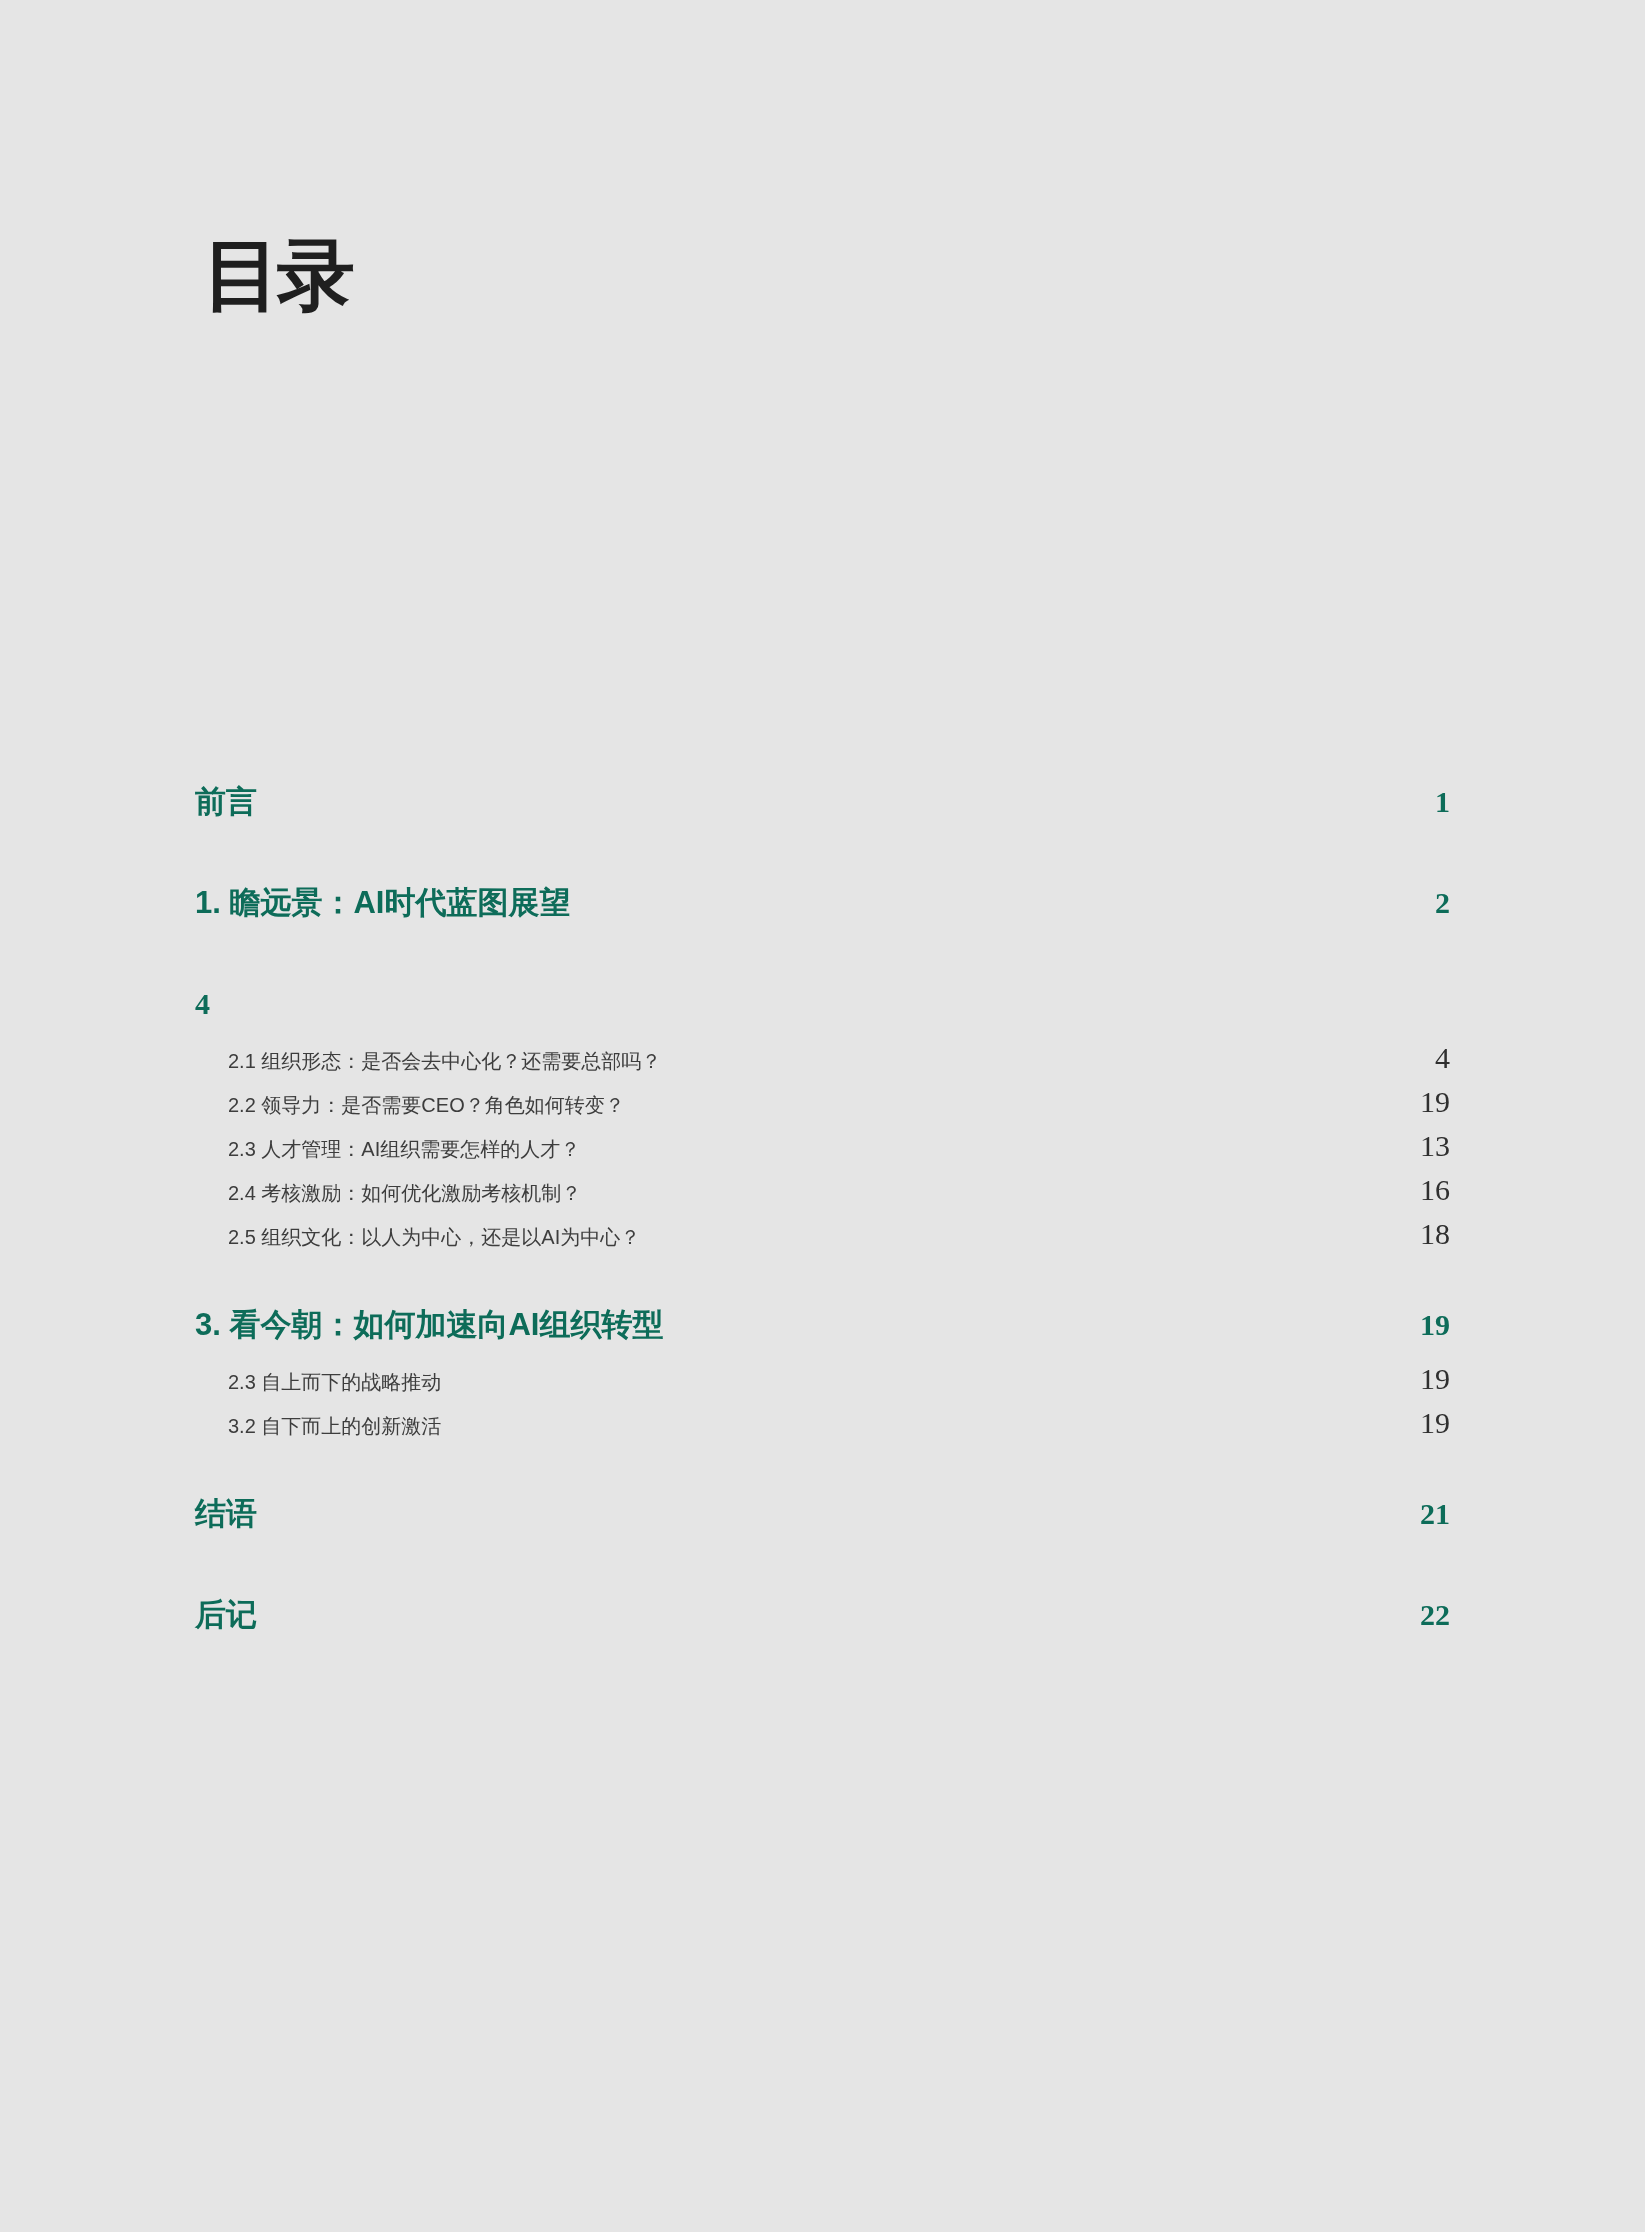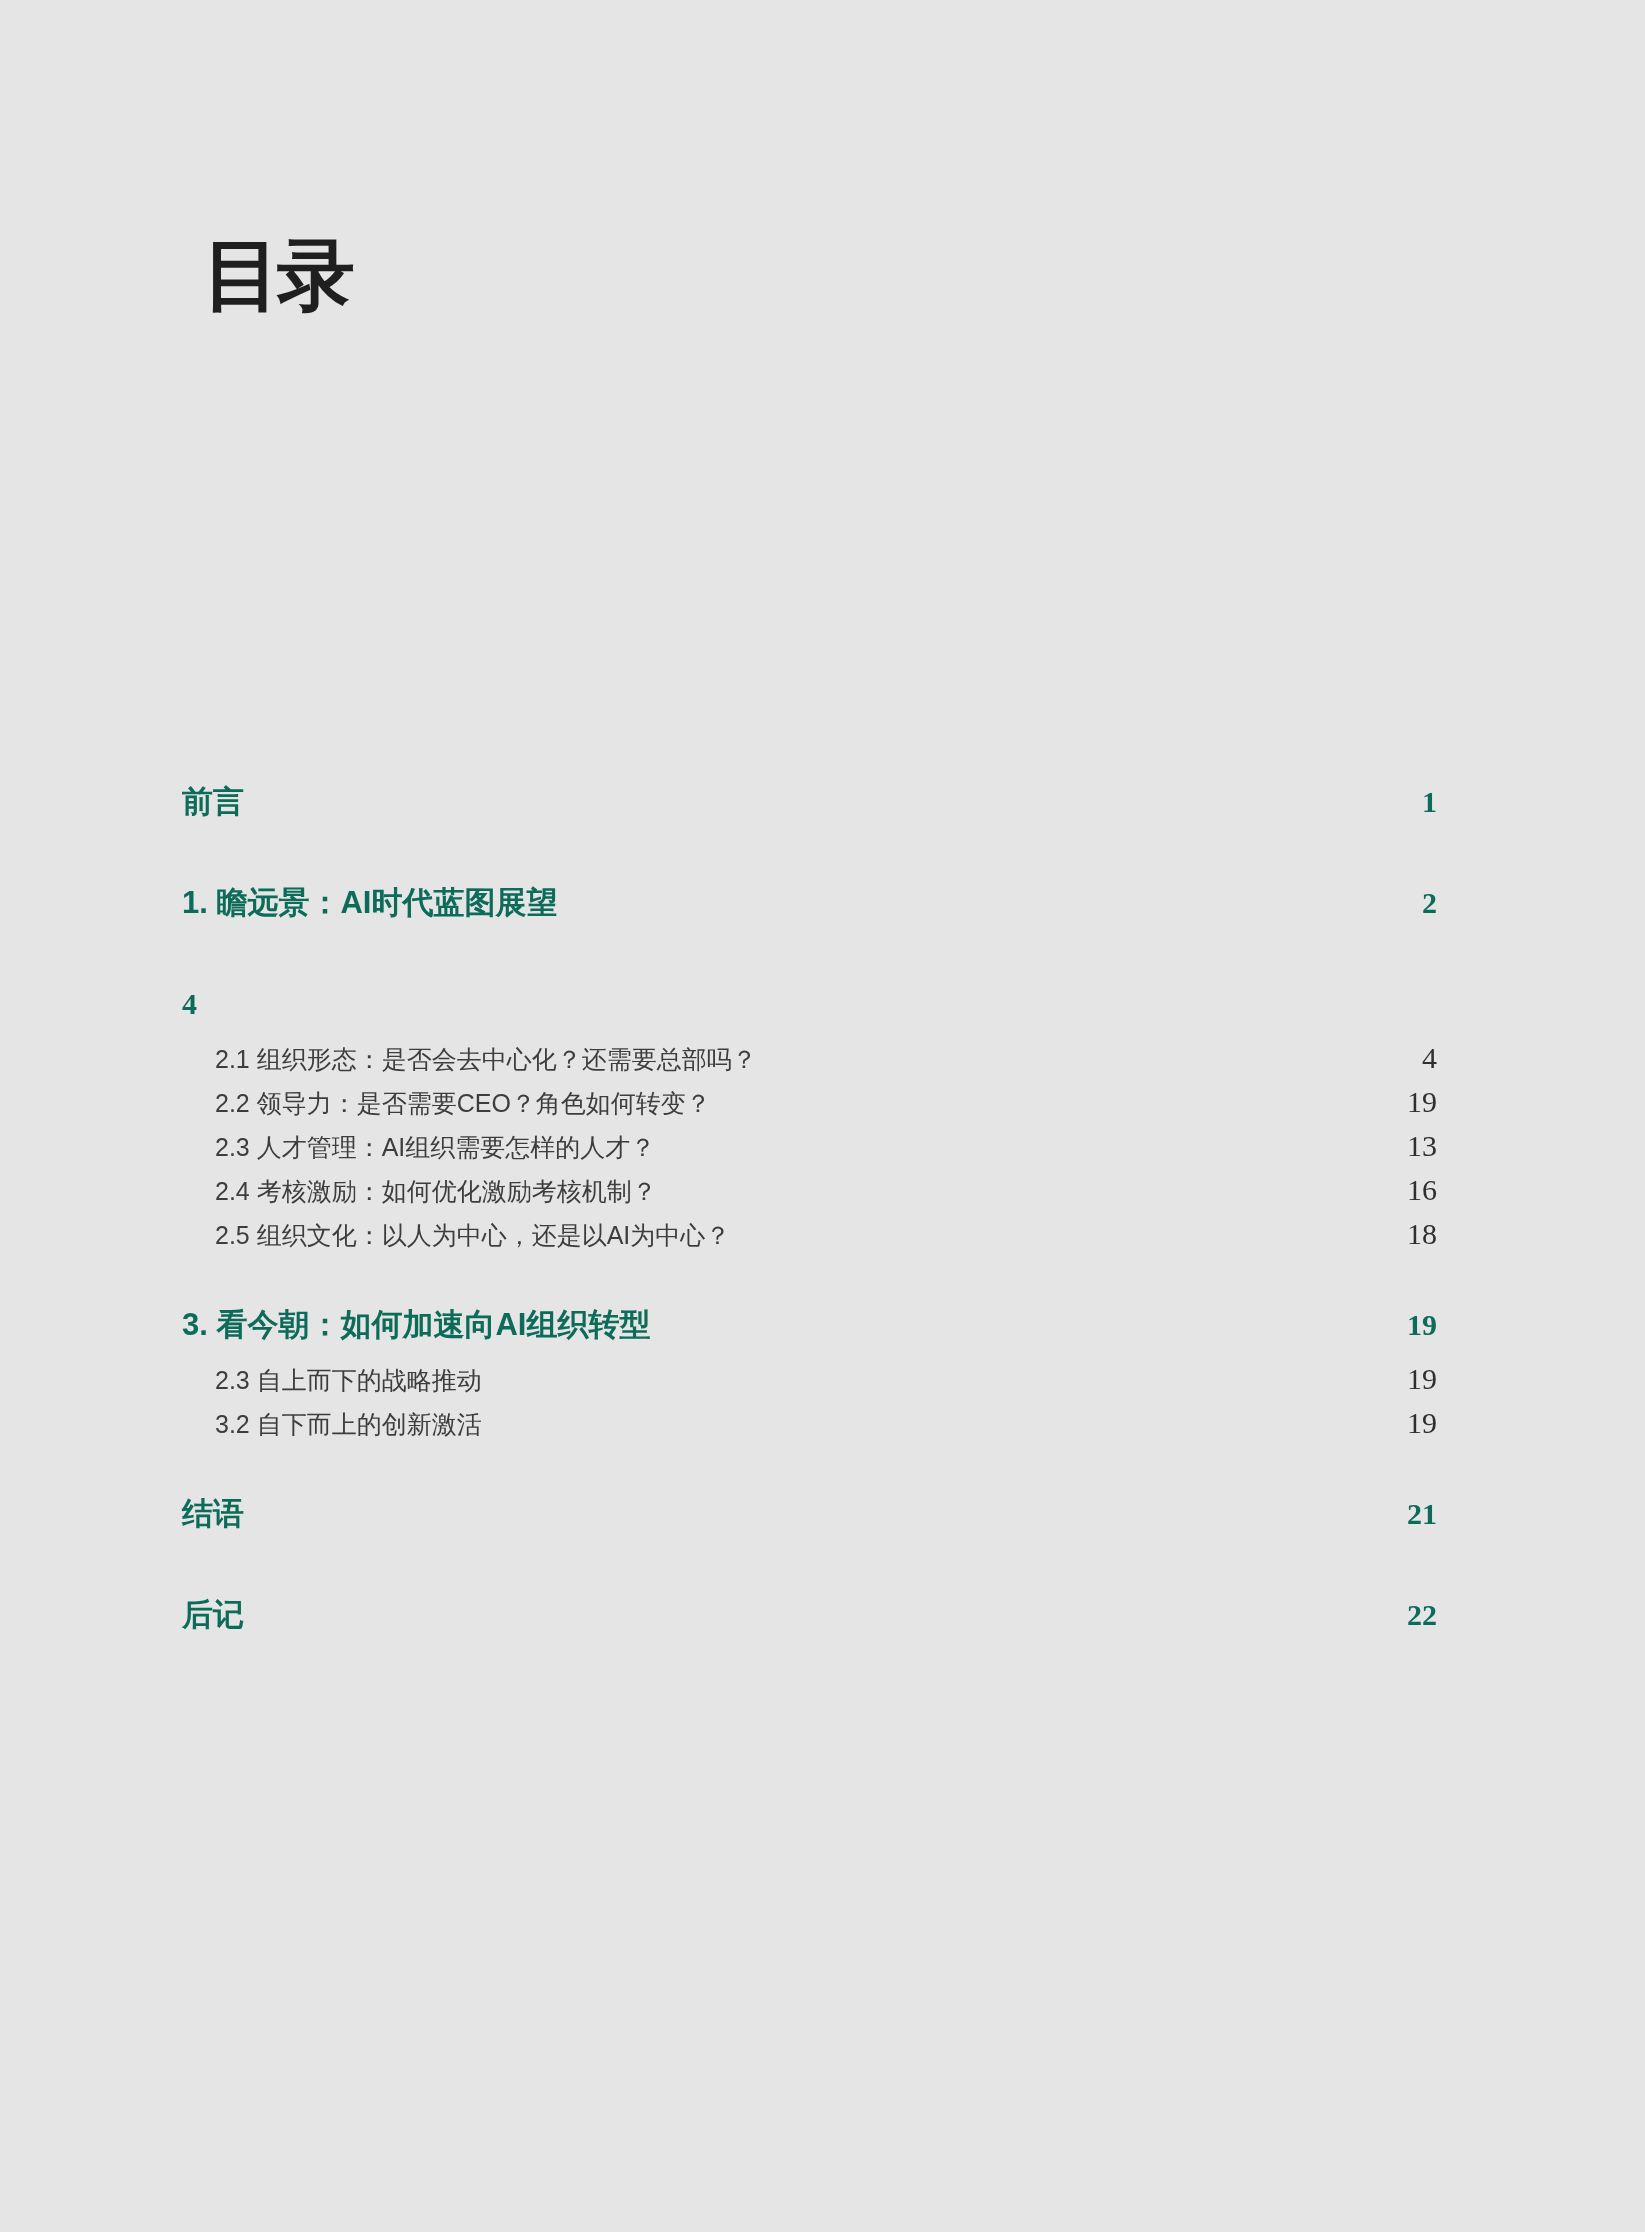--- a/index.html
+++ b/index.html
@@ -22,21 +22,21 @@
     font-family: "Liberation Serif", "DejaVu Serif", serif;
     font-weight: 700;
     font-size: 78px;
     line-height: 1;
     letter-spacing: -4px;
     color: var(--title-color, #1f1f1f);
     white-space: nowrap;
   }
   .toc {
     position: absolute;
-    left: 182px;
+    left: 195px;
     top: 780px;
     width: 1255px;
   }
   .toc-row {
     display: flex;
     justify-content: space-between;
     align-items: baseline;
     height: 44px;
     line-height: 44px;
     cursor: pointer;
@@ -53,21 +53,21 @@
     font-weight: 700;
     font-size: 30px;
     color: var(--accent, #0d6c59);
   }
   
   .toc-row.l2 {
     padding-left: 33px;
   }
   .toc-row.l2 .toc-label {
     font-weight: 400;
-    font-size: 25px;
+    font-size: 20px;
     color: var(--body-color, #3d3d3d);
     white-space: nowrap;
     text-align: right;
   }
   .toc-row.l2 .toc-page {
     font-family: "Liberation Serif", "DejaVu Serif", serif;
     font-weight: 400;
     font-size: 30px;
     color: var(--pagenum-color, #2f2f2f);
   }

